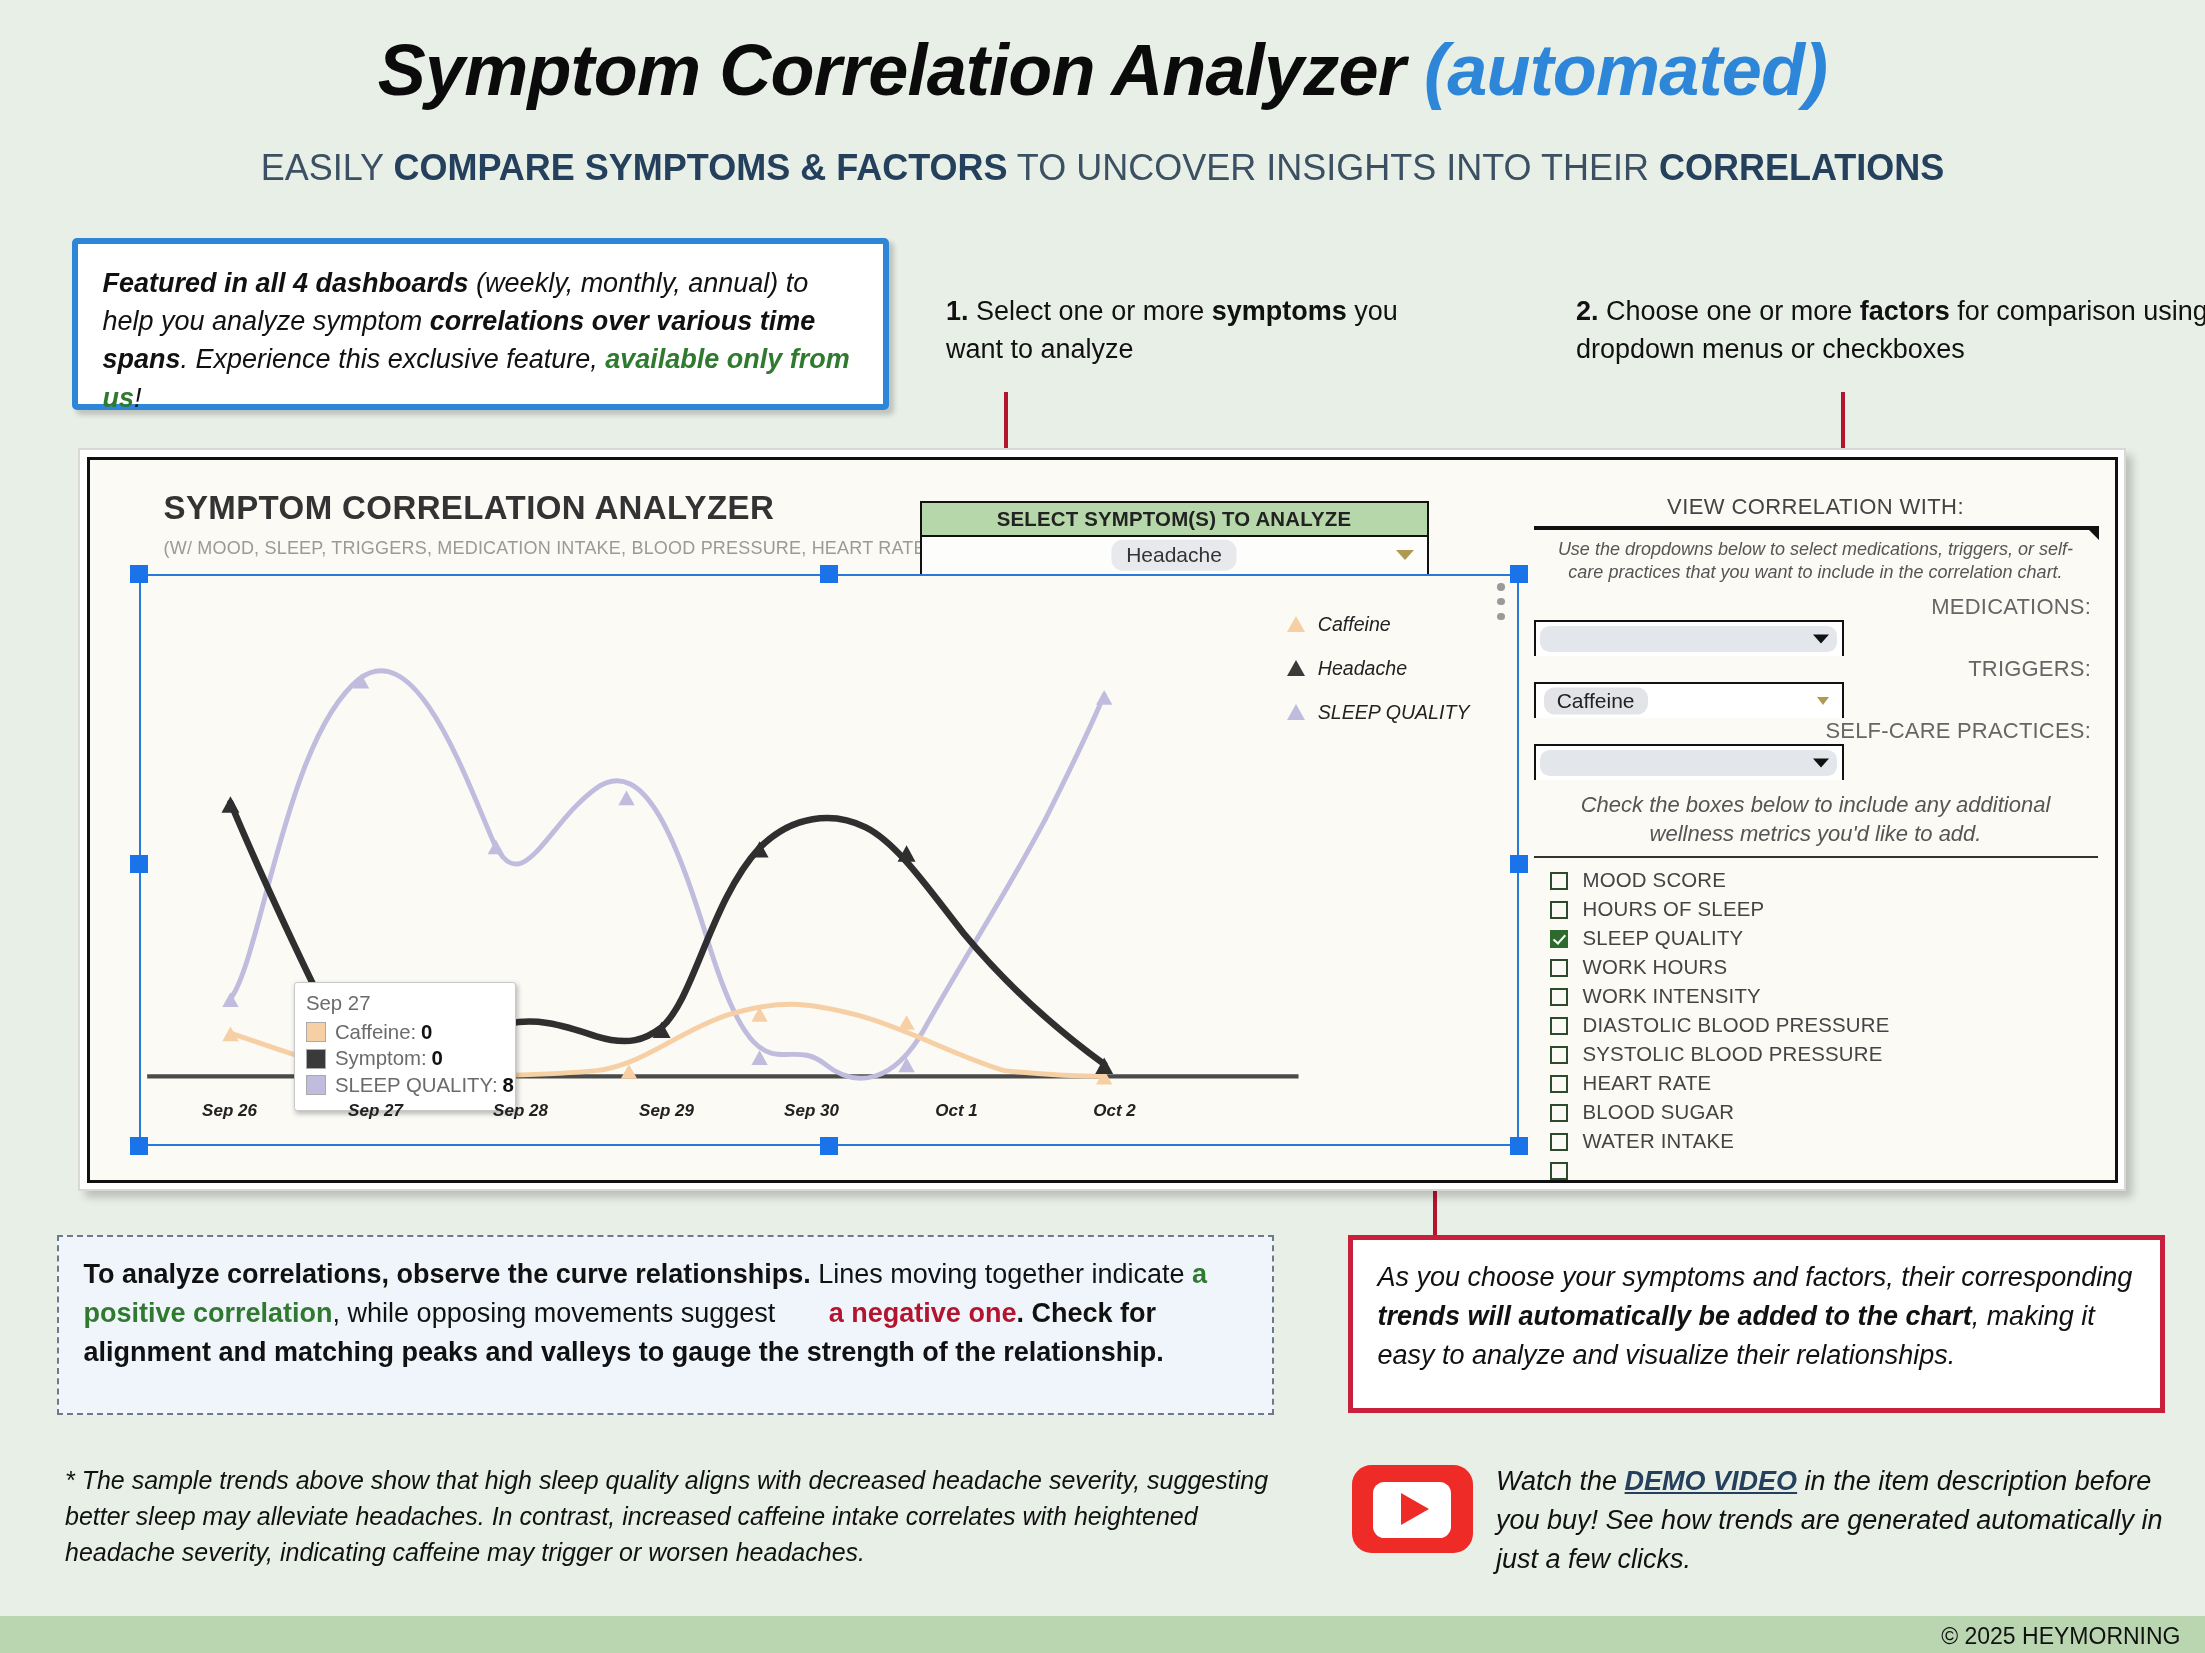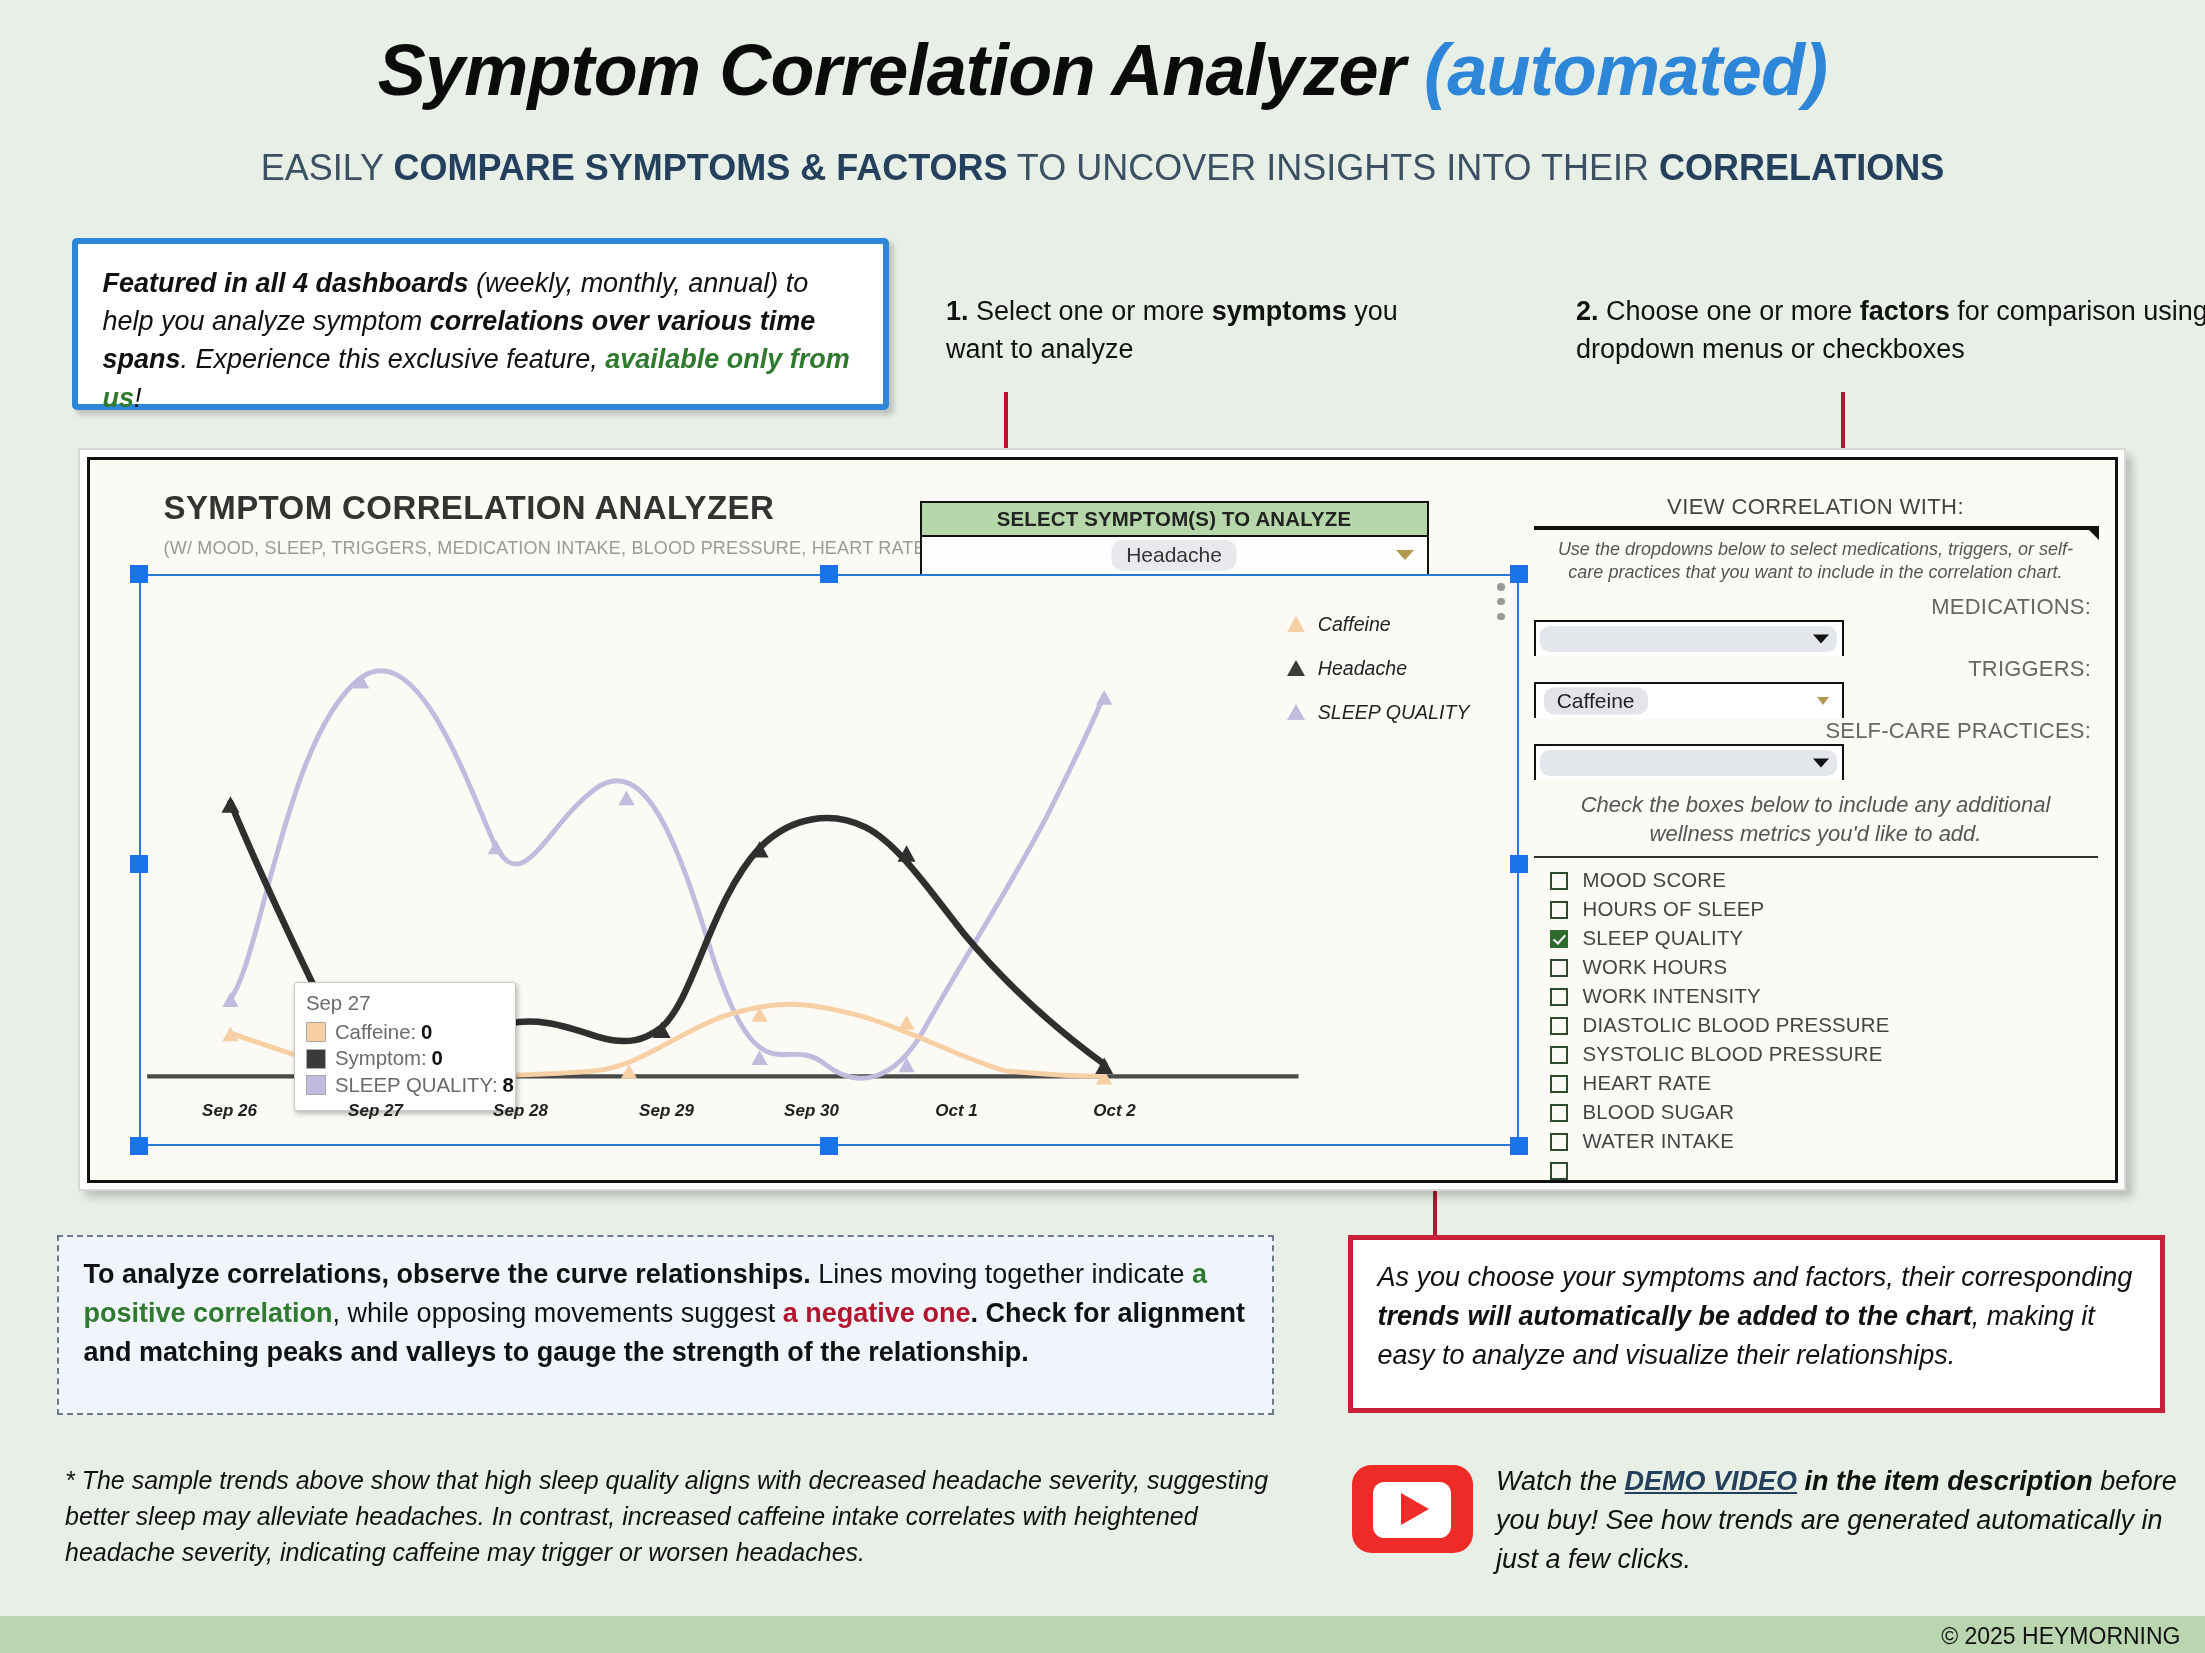--- a/index.html
+++ b/index.html
@@ -127,40 +127,40 @@
   .chk-label{font-size:20.4px;color:#444;letter-spacing:0.2px;white-space:nowrap;}
 
   
   .tip-box{
     position:absolute;left:57px;top:1235px;width:1217px;height:180px;
     background:#eff5fb;border:2.5px dashed #6b7b8c;box-sizing:border-box;
     padding:18px 24.5px;font-size:27px;line-height:1.44;color:#111;
   }
   .tip-box b{font-weight:bold;}
   .tip-box .grn{color:#2f7a2f;font-weight:bold;}
-  .tip-box .red{color:#b3152f;font-weight:bold;}
+  .tip-box .red{color:#b3152f;font-weight:bold;margin-left:46px;}
 
   .red-box{
     position:absolute;left:1348px;top:1235px;width:817px;height:178px;
     background:#ffffff;border:5.7px solid #c8203c;box-sizing:border-box;
     padding:18px 24.5px;font-size:27px;font-style:italic;line-height:1.44;color:#111;
   }
   .red-box b{font-weight:bold;font-style:italic;}
 
   .footnote{
     position:absolute;left:65px;top:1462px;width:1225px;
     font-size:25px;font-style:italic;line-height:1.44;color:#111;
   }
 
   .yt-block{position:absolute;left:1352px;top:1462px;width:825px;display:flex;align-items:flex-start;}
   .yt-icon{width:121px;height:88px;background:#ee2b26;border-radius:19.6px;position:relative;flex:none;margin-top:3.3px;}
   .yt-icon::before{content:"";position:absolute;left:21px;top:16.3px;width:78px;height:56px;background:#fff;border-radius:11.4px;}
   .yt-icon::after{content:"";position:absolute;left:49px;top:28px;width:0;height:0;border-left:28px solid #ee2b26;border-top:16.3px solid transparent;border-bottom:16.3px solid transparent;}
   .yt-text{margin-left:23px;font-size:27px;font-style:italic;line-height:1.44;color:#111;}
-  .yt-text b{font-weight:bold;}
+  .yt-text b{font-weight:normal;}
   .yt-text .demo{color:#24405c;font-weight:bold;text-decoration:underline;}
 
   .footer-bar{position:absolute;left:0;bottom:0;width:2205px;height:38px;background:#b9d6b0;}
   .footer-txt{position:absolute;right:24.5px;top:6.5px;font-size:23px;color:#111;}
 </style>
 </head>
 <body>
 
 <div class="hero-title">
   <span>Symptom Correlation Analyzer </span><span class="auto">(automated)</span>

